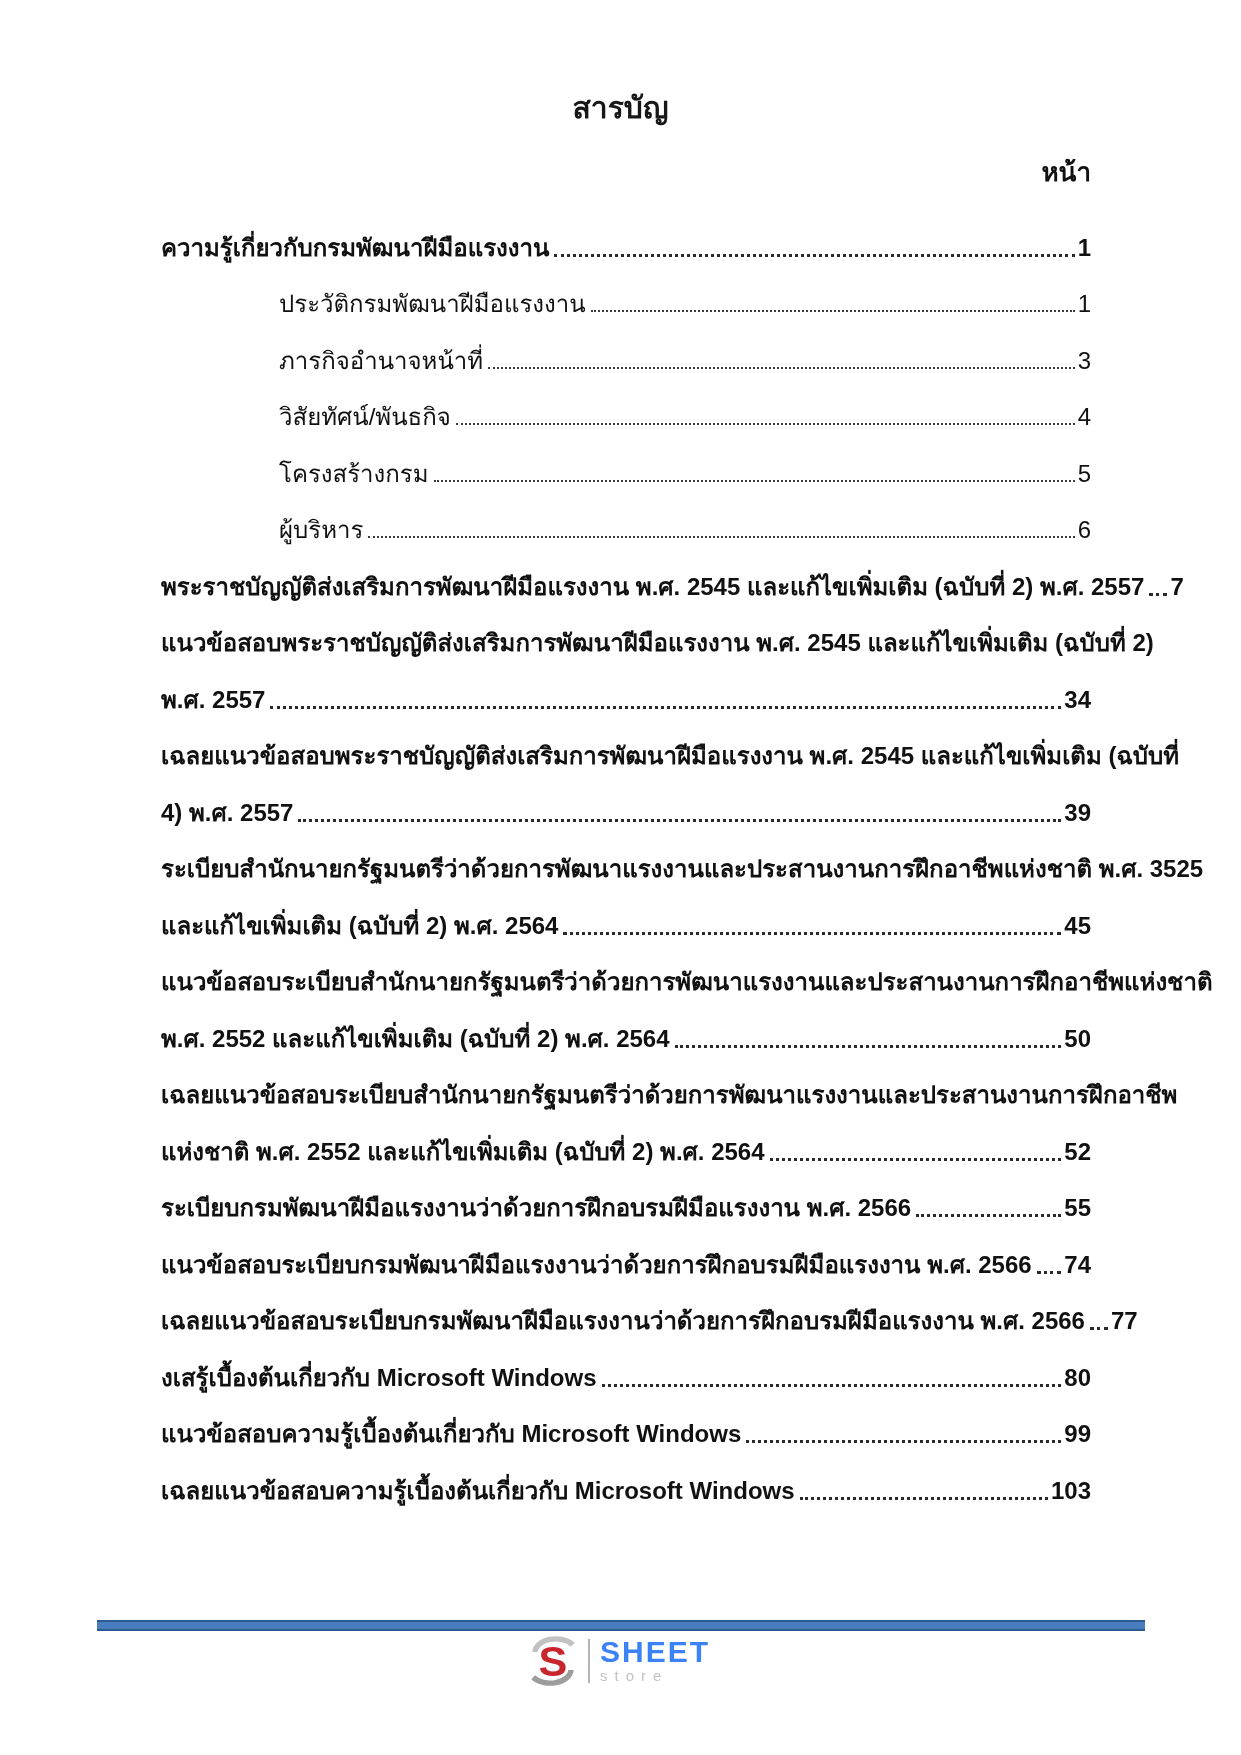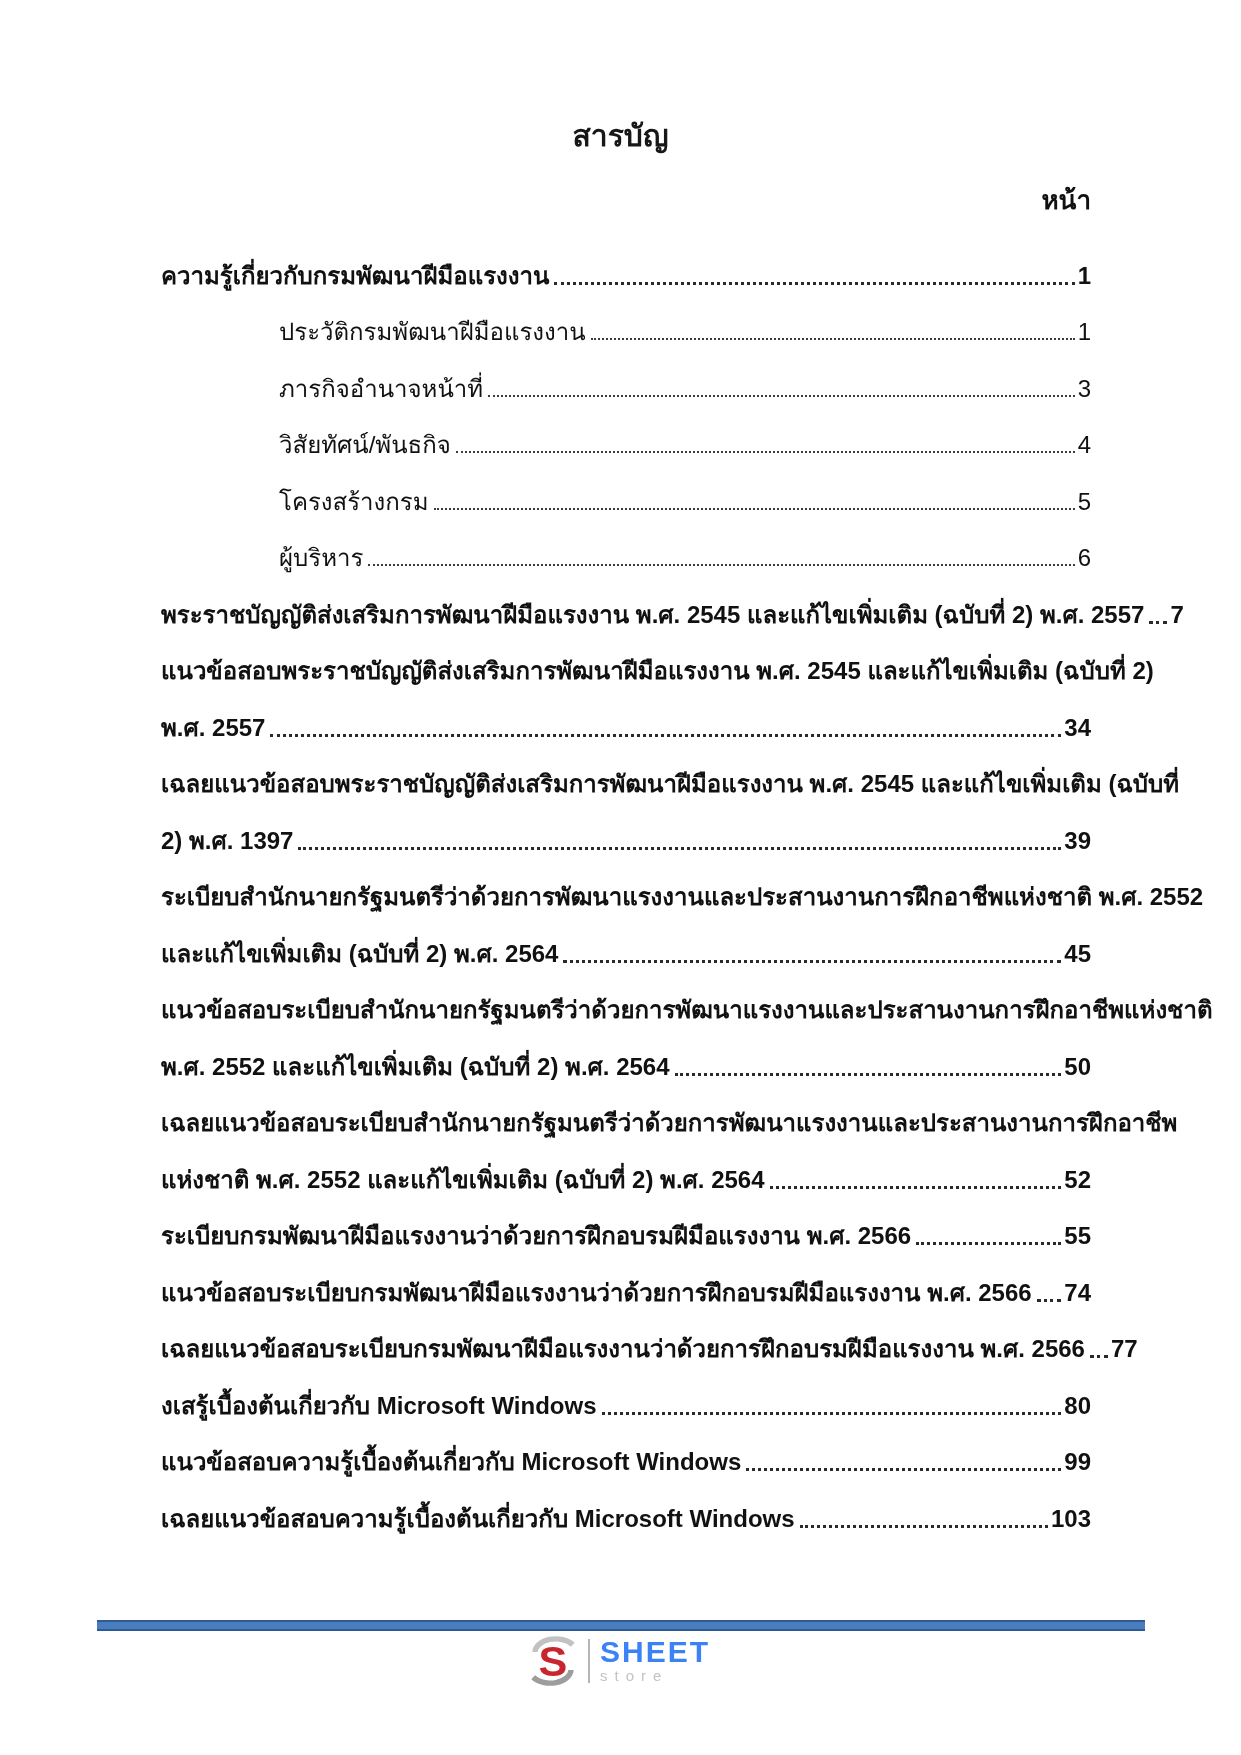--- a/index.html
+++ b/index.html
@@ -6,26 +6,25 @@
   .page {
     position:relative;
     width:1241px; height:1755px;
     margin:0 auto;
     background:#ffffff;
     font-family:"Liberation Sans","DejaVu Sans",sans-serif;
     color:#111;
     overflow:hidden;
   }
   .doc-title {
-    padding-top:67px;
+    padding-top:84px;
     text-align:center;
     font-size:30px;
     font-weight:700;
     color:#171717;
-    margin-top:45px;
   }
   .col-header {
     margin:20px 150px 0 16px;
     text-align:right;
     font-size:26px;
     font-weight:700;
   }
   .toc {
     margin:14px 150px 0 133px;
   }
@@ -146,27 +145,27 @@
     <div class="toc-row bold">
       <span class="lbl">พ.ศ. 2557</span>
       <span class="dots"></span>
       <span class="pg">34</span>
     </div>
 
     <div class="toc-row bold cont">
       <span class="lbl">เฉลยแนวข้อสอบพระราชบัญญัติส่งเสริมการพัฒนาฝีมือแรงงาน พ.ศ. 2545 และแก้ไขเพิ่มเติม (ฉบับที่</span>
     </div>
     <div class="toc-row bold">
-      <span class="lbl">2) พ.ศ. 1397</span>
+      <span class="lbl">4) พ.ศ. 2557</span>
       <span class="dots"></span>
       <span class="pg">39</span>
     </div>
 
     <div class="toc-row bold cont">
-      <span class="lbl">ระเบียบสำนักนายกรัฐมนตรีว่าด้วยการพัฒนาแรงงานและประสานงานการฝึกอาชีพแห่งชาติ พ.ศ. 2552</span>
+      <span class="lbl">ระเบียบสำนักนายกรัฐมนตรีว่าด้วยการพัฒนาแรงงานและประสานงานการฝึกอาชีพแห่งชาติ พ.ศ. 3525</span>
     </div>
     <div class="toc-row bold">
       <span class="lbl">และแก้ไขเพิ่มเติม (ฉบับที่ 2) พ.ศ. 2564</span>
       <span class="dots"></span>
       <span class="pg">45</span>
     </div>
 
     <div class="toc-row bold cont">
       <span class="lbl">แนวข้อสอบระเบียบสำนักนายกรัฐมนตรีว่าด้วยการพัฒนาแรงงานและประสานงานการฝึกอาชีพแห่งชาติ</span>
     </div>

